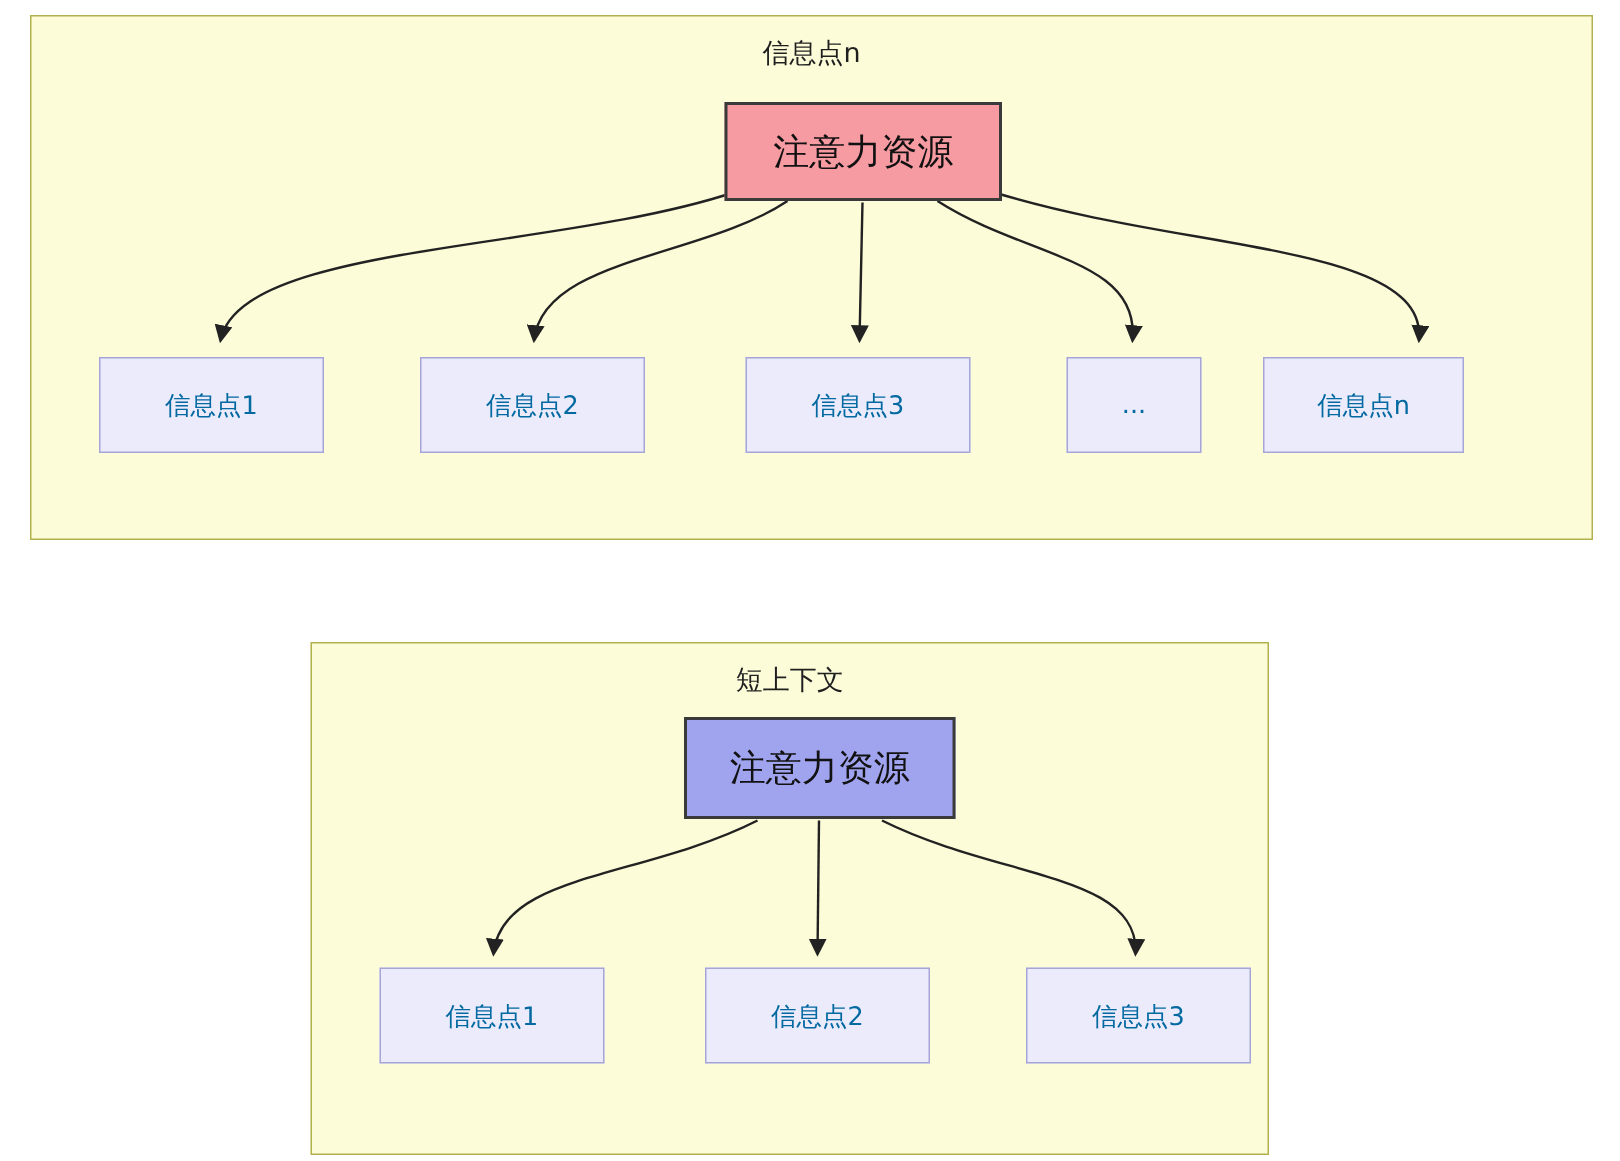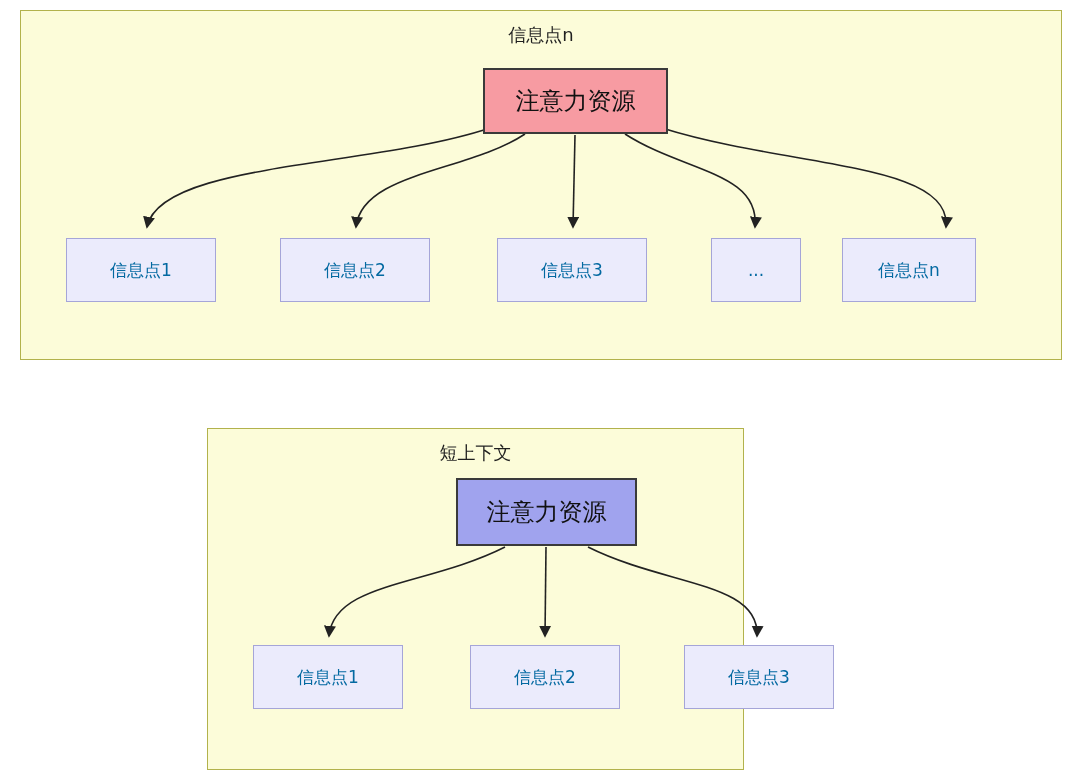--- a/index.html
+++ b/index.html
@@ -45,21 +45,21 @@
     z-index:2;pointer-events:none;
   }
 </style>
 </head>
 <body>
 
 <div class="container" style="left:20px;top:10px;width:1042px;height:350px;">
   <div class="container-title">信息点n</div>
 </div>
 
-<div class="container" style="left:207px;top:428px;width:537px;height:342px;">
+<div class="container" style="left:207px;top:428px;width:639px;height:342px;">
   <div class="container-title">短上下文</div>
 </div>
 
 <svg class="arrows" viewBox="0 0 1080 774" xmlns="http://www.w3.org/2000/svg">
   <defs>
     <marker id="arrow" viewBox="0 0 10 10" refX="8.5" refY="5" markerWidth="7.5" markerHeight="7.5" orient="auto-start-reverse">
       <path d="M 0 0 L 10 5 L 0 10 z" fill="#222222"></path>
     </marker>
   </defs>
   <g stroke="#222222" stroke-width="1.6" fill="none">

